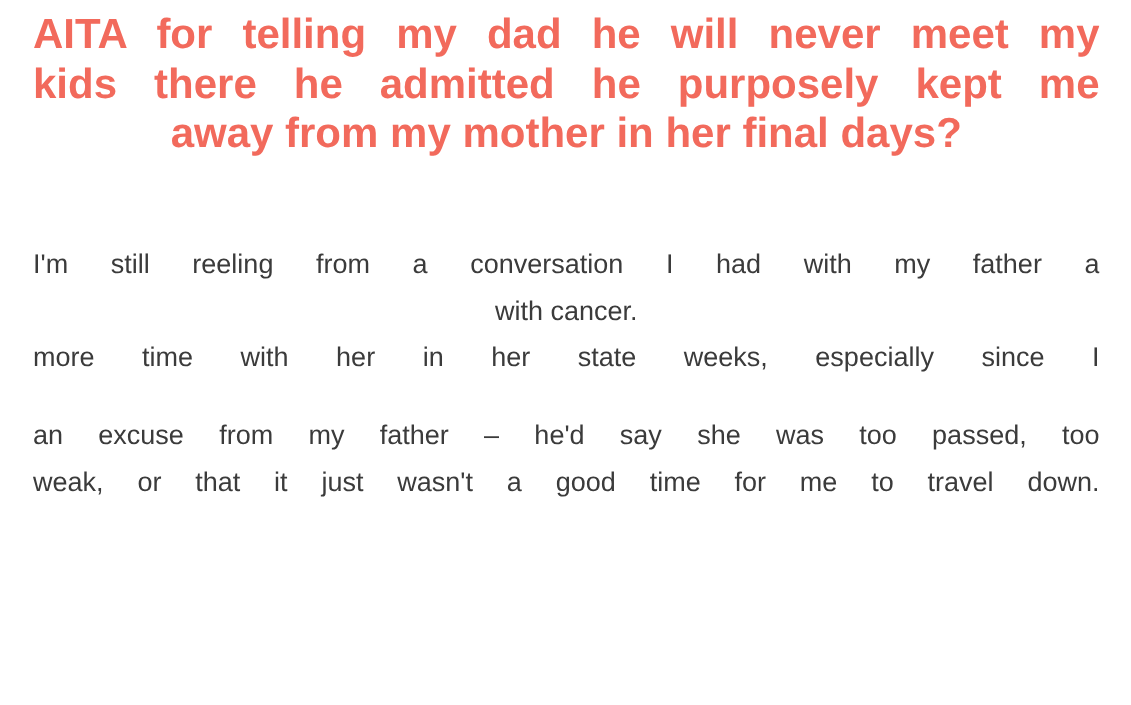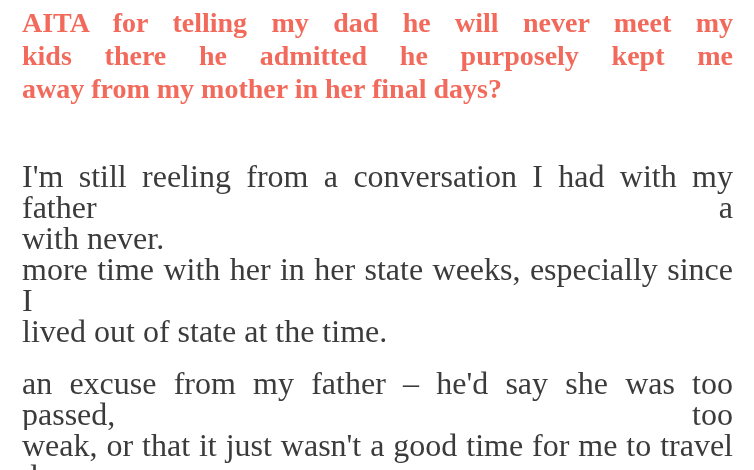--- a/index.html
+++ b/index.html
@@ -6,44 +6,44 @@
     margin: 0;
     padding: 0;
     background: #ffffff;
   }
   .page {
     position: relative;
     width: 754px;
     height: 470px;
     overflow: hidden;
     background: #ffffff;
-    font-family: Liberation Serif, serif;
+    font-family: Liberation Sans, sans-serif;
   }
   .content {
     position: absolute;
     left: 22px;
     top: 0;
     width: 711px;
   }
   .post-title {
     margin-top: 6px;
     font-size: 28px;
     line-height: 33px;
     font-weight: bold;
     color: #f26a5c;
   }
   .post-body {
-    font-size: 32px;
+    font-size: 18px;
     line-height: 31px;
     color: #3b3b3b;
   }
   .para-1 { margin-top: 56px; }
   .para-2 { margin-top: 21px; }
   .line {
-    text-align: left;
+    text-align: center;
     overflow: hidden;
     white-space: normal;
   }
   .line.j {
     text-align: justify;
     text-align-last: justify;
   }
 </style>
 </head>
 <body>
@@ -52,23 +52,22 @@
   <div class="content">
 
     <div class="post-title">
       <div class="line j">AITA for telling my dad he will never meet my</div>
       <div class="line j">kids there he admitted he purposely kept me</div>
       <div class="line">away from my mother in her final days?</div>
     </div>
 
     <div class="post-body para-1">
       <div class="line j">I'm still reeling from a conversation I had with my father a</div>
-      <div class="line">with never.</div>
+      <div class="line">with cancer.</div>
       <div class="line j">more time with her in her state weeks, especially since I</div>
-      <div class="line">lived out of state at the time.</div>
     </div>
 
     <div class="post-body para-2">
       <div class="line j">an excuse from my father – he'd say she was too passed, too</div>
       <div class="line j">weak, or that it just wasn't a good time for me to travel down.</div>
     </div>
 
   </div>
 </div>
 

